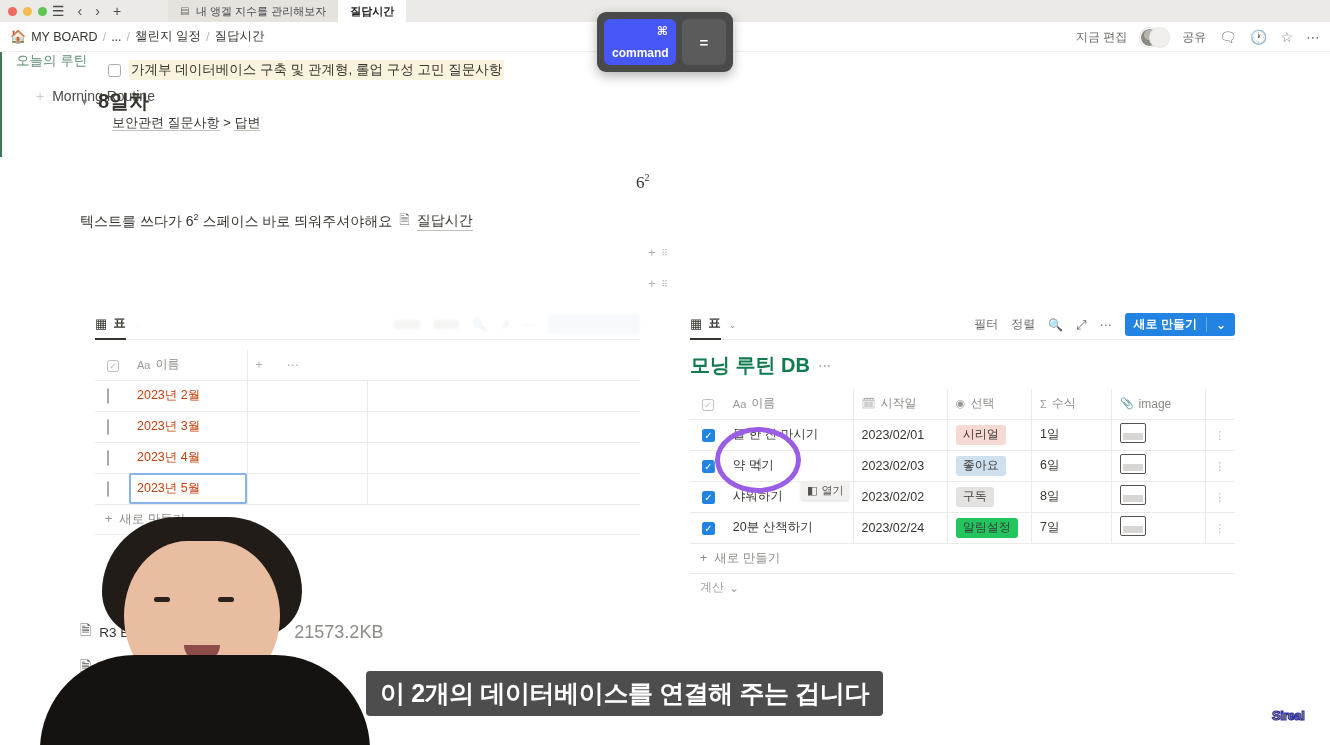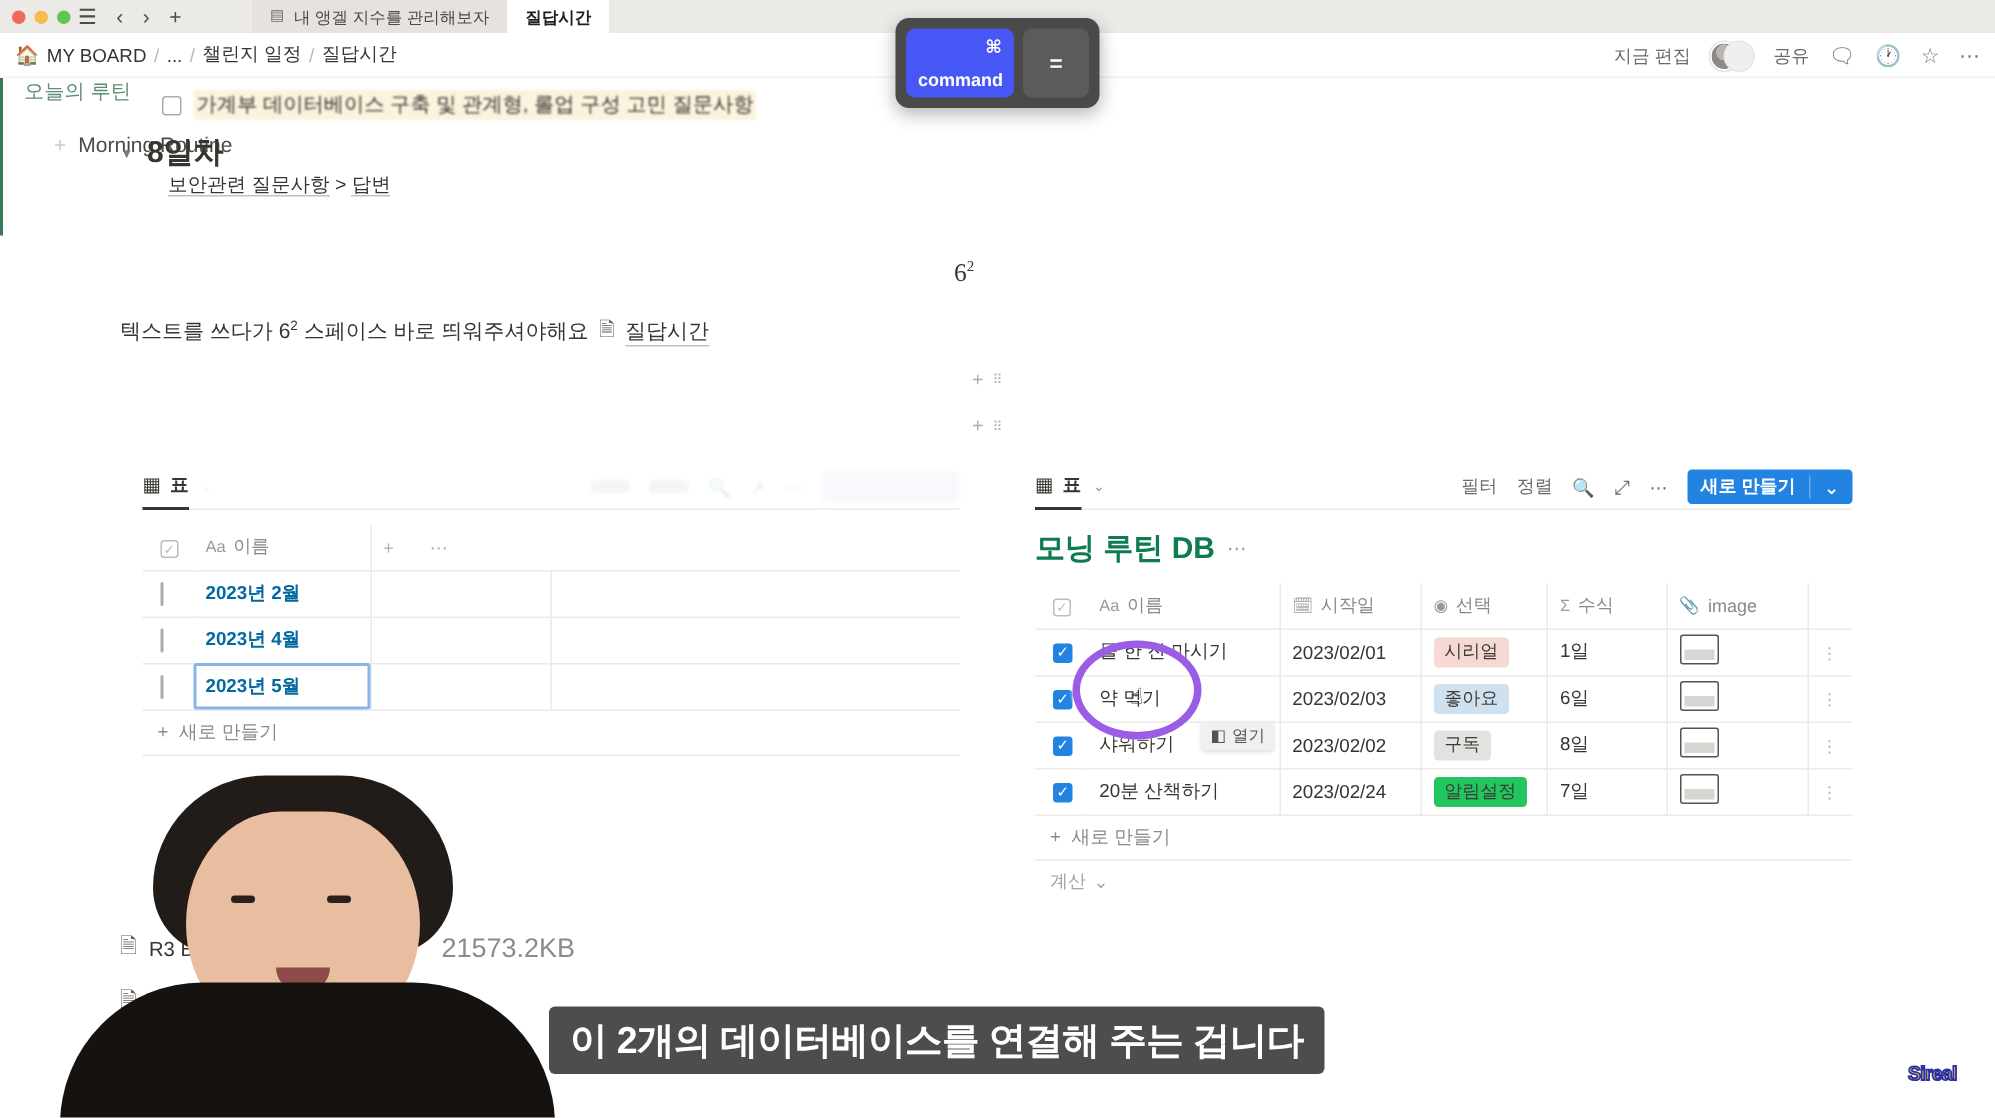--- a/index.html
+++ b/index.html
@@ -156,21 +156,21 @@
   .cb-on {
     width: 13px; height: 13px; border-radius: 2.5px; background: #2383e2;
     color: #fff; font-size: 10px; line-height: 13px; text-align: center;
     display: inline-block;
   }
   .cb-hdr {
     width: 12px; height: 12px; border: 1.3px solid #bfbdb8; border-radius: 2.5px;
     display: inline-block; color: #bfbdb8; font-size: 9px; line-height: 11px;
     text-align: center;
   }
-  .name-green { color: #0369a1; font-weight: 700; }
+  .name-green { color: #c2410c; font-weight: 400; }
   .last-col { border-right: none !important; }
 
   .tag {
     display: inline-block; padding: 1.5px 7px; border-radius: 3px;
     font-size: 12px; color: #3d3b37;
   }
   .thumb {
     width: 26px; height: 20px; border: 1.6px solid #55534f; border-radius: 2px;
     background: #fff; display: inline-block; position: relative; overflow: hidden;
   }
@@ -414,20 +414,26 @@
               <span>⋯</span>
             </span>
           </th>
           <th class="last-col"></th>
         </tr>
       </thead>
       <tbody>
         <tr>
           <td class="cell-cb"><span class="cb-empty"></span></td>
           <td><span class="name-green">2023년 2월</span></td>
+          <td></td>
+          <td class="last-col"></td>
+        </tr>
+        <tr>
+          <td class="cell-cb"><span class="cb-empty"></span></td>
+          <td><span class="name-green">2023년 3월</span></td>
           <td></td>
           <td class="last-col"></td>
         </tr>
         <tr>
           <td class="cell-cb"><span class="cb-empty"></span></td>
           <td><span class="name-green">2023년 4월</span></td>
           <td></td>
           <td class="last-col"></td>
         </tr>
         <tr>

